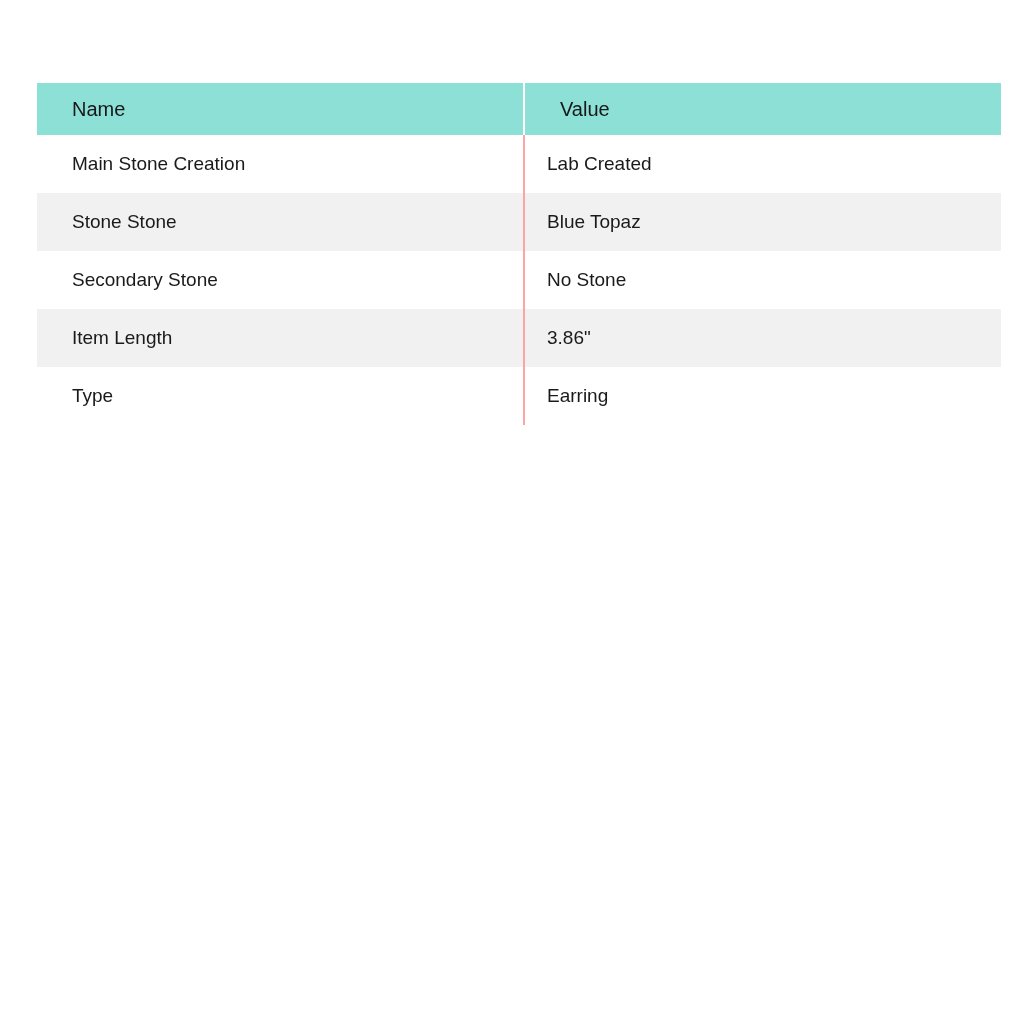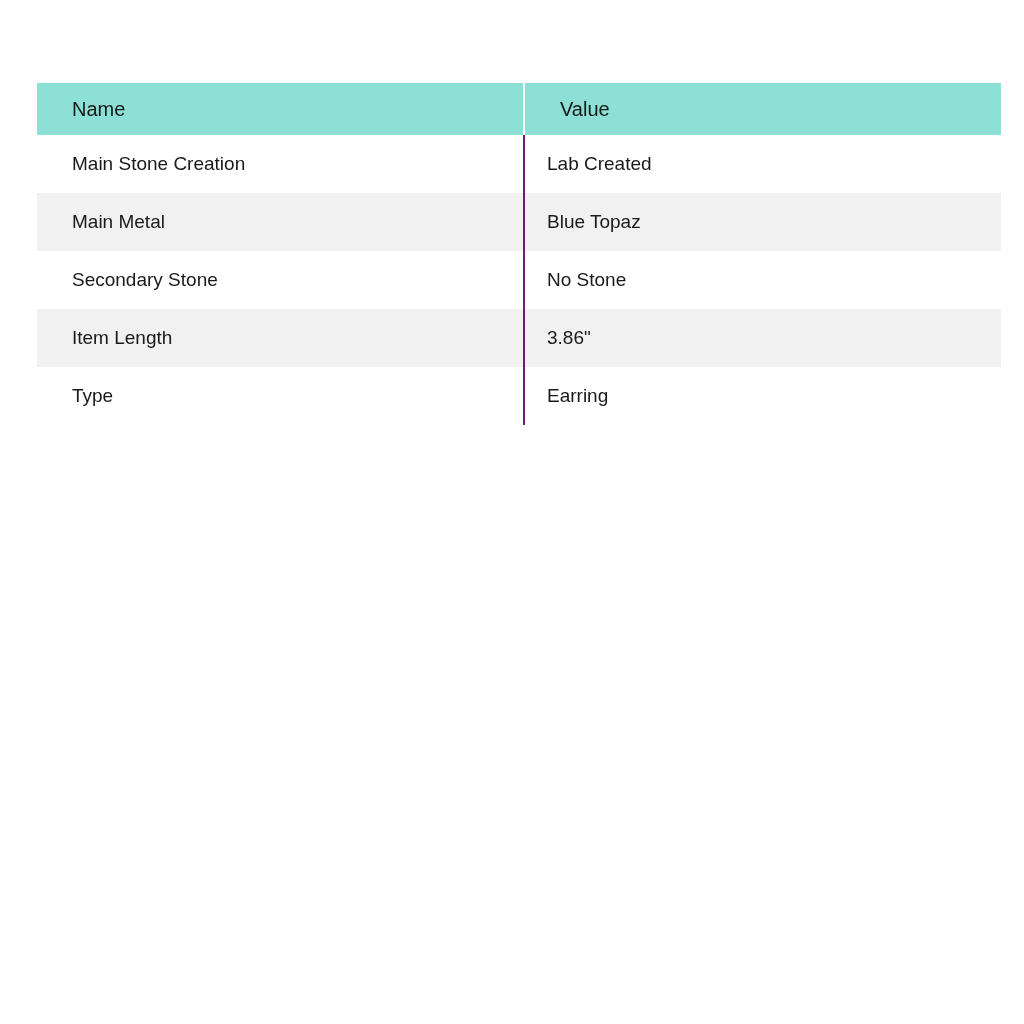--- a/index.html
+++ b/index.html
@@ -57,21 +57,21 @@
     padding-left: 22px;
   }
   .spec-table tbody tr.alt td {
     background: #f1f1f1;
   }
   
   .spec-table thead th.name-head {
     border-right: 2px solid #ffffff;
   }
   .spec-table tbody td.name-cell {
-    border-right: 2px solid #701a75;
+    border-right: 2px solid #fca5a5;
   }
 </style>
 </head>
 <body>
 
 <div class="page">
   <table class="spec-table">
     <colgroup>
       <col class="col-name">
       <col class="col-value">
@@ -81,21 +81,21 @@
         <th class="name-head">Name</th>
         <th class="val-head">Value</th>
       </tr>
     </thead>
     <tbody>
       <tr>
         <td class="name-cell">Main Stone Creation</td>
         <td class="value-cell">Lab Created</td>
       </tr>
       <tr class="alt">
-        <td class="name-cell">Main Metal</td>
+        <td class="name-cell">Stone Stone</td>
         <td class="value-cell">Blue Topaz</td>
       </tr>
       <tr>
         <td class="name-cell">Secondary Stone</td>
         <td class="value-cell">No Stone</td>
       </tr>
       <tr class="alt">
         <td class="name-cell">Item Length</td>
         <td class="value-cell">3.86"</td>
       </tr>

